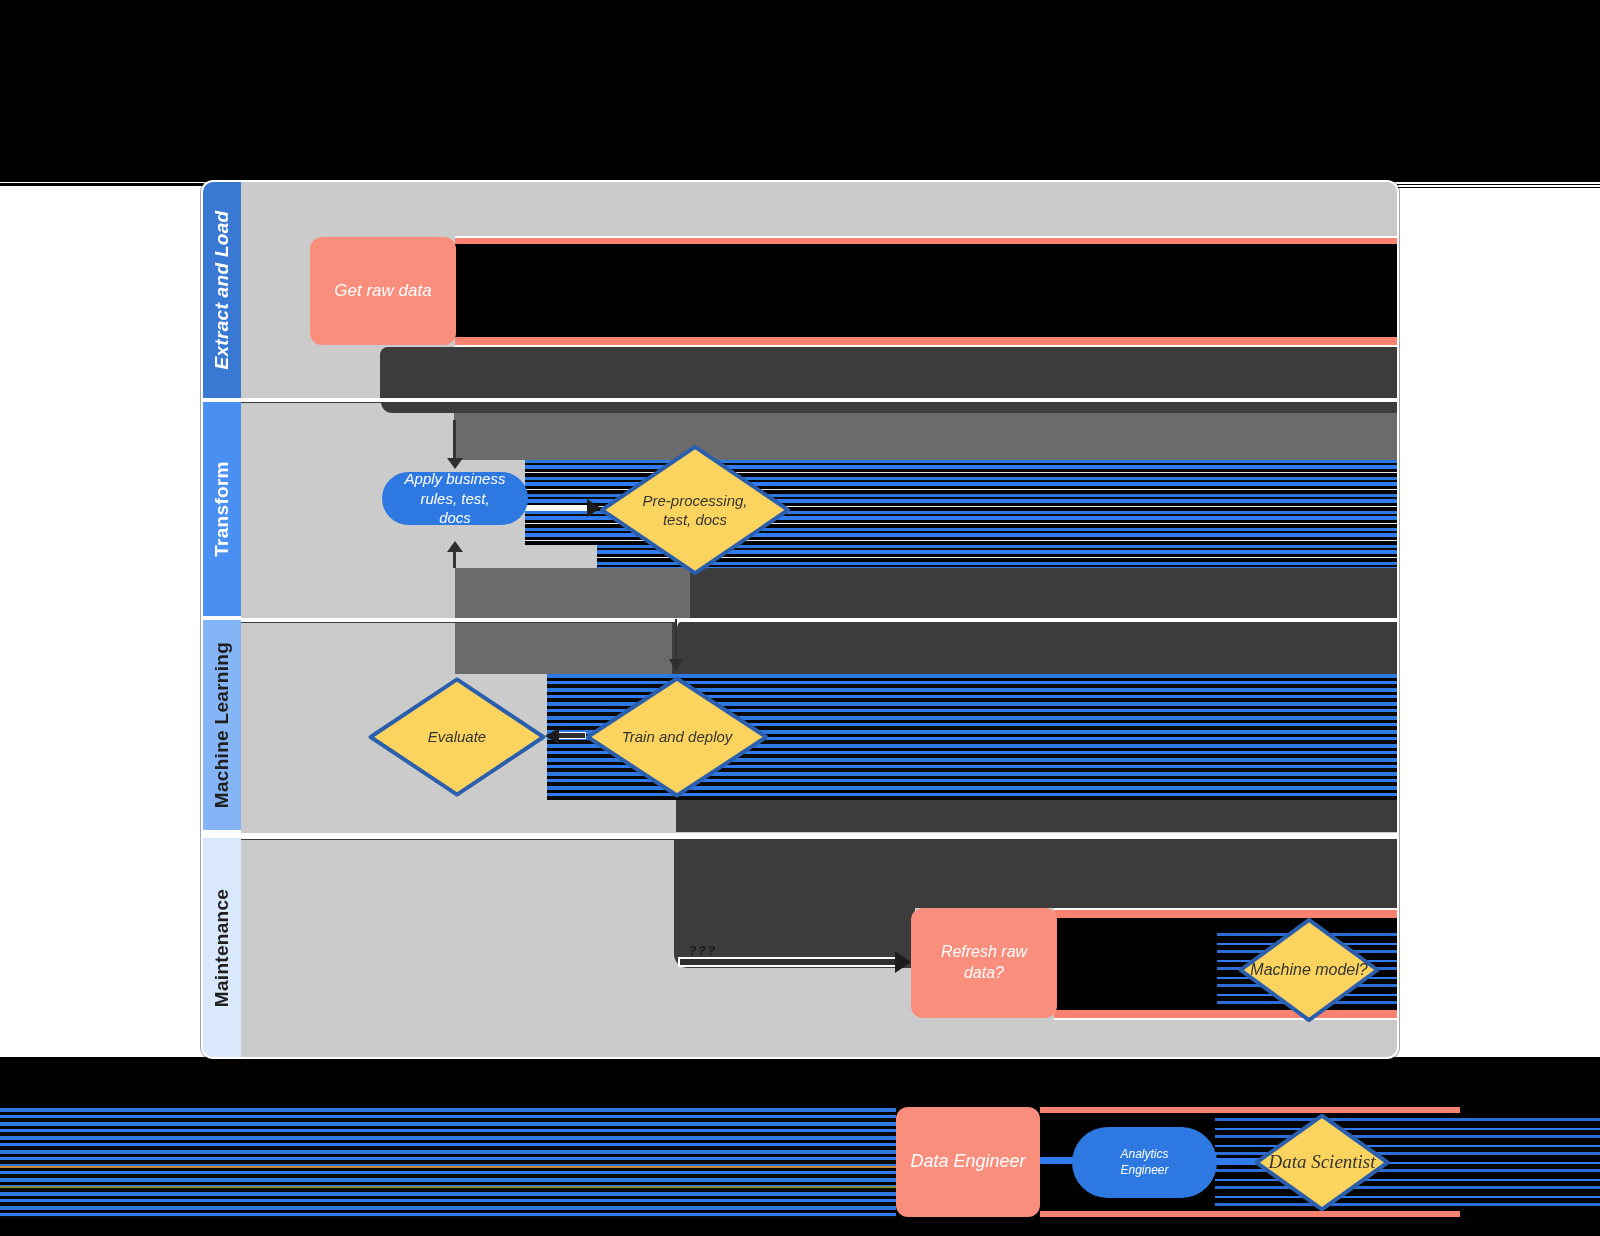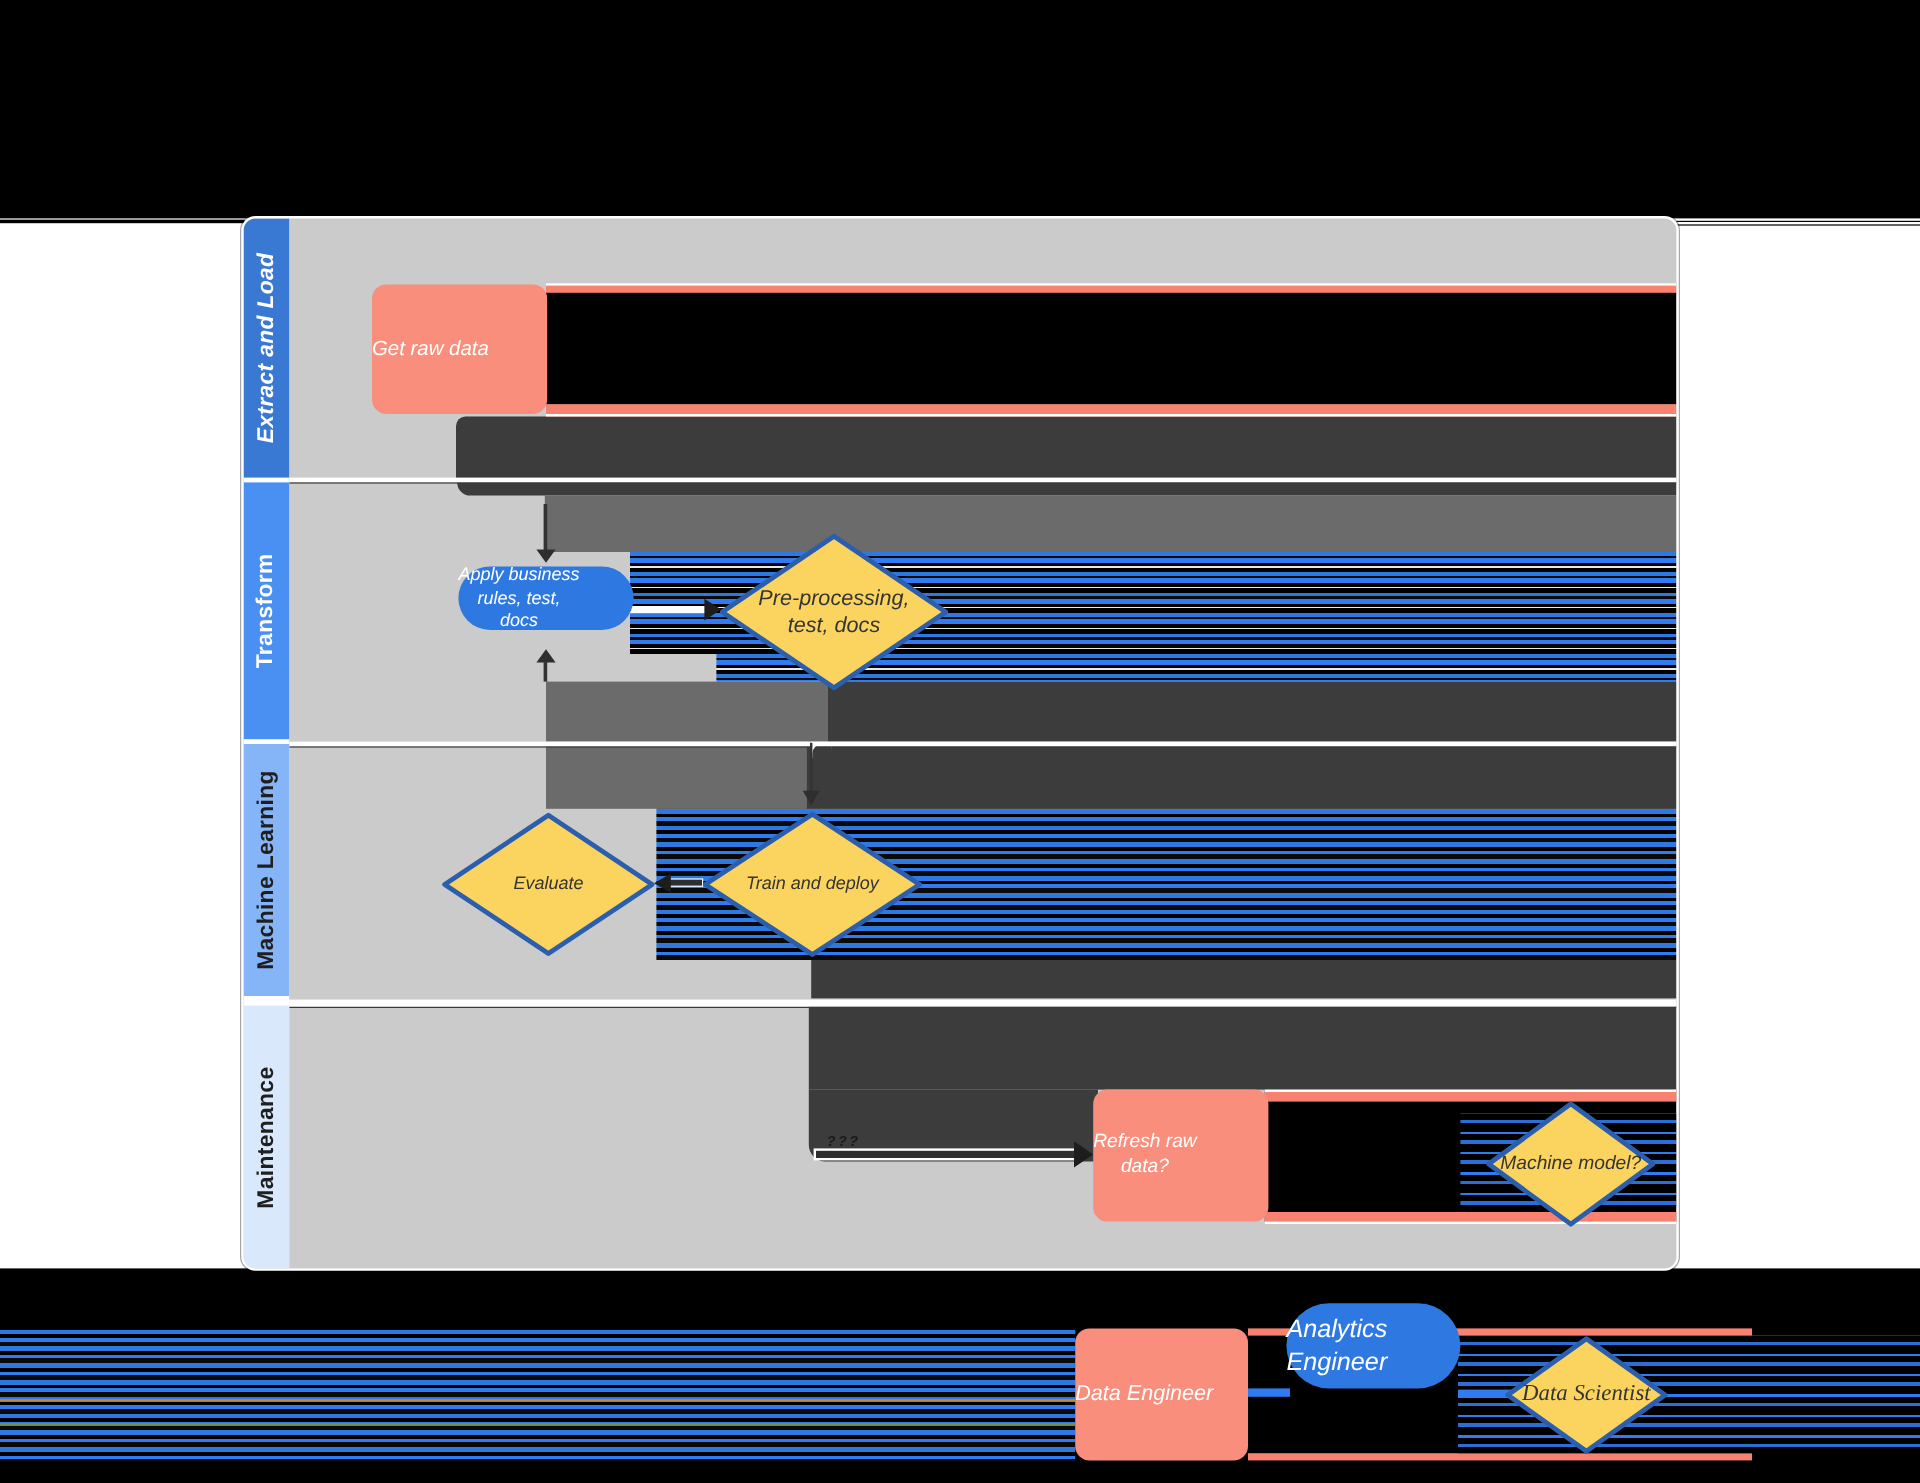--- a/index.html
+++ b/index.html
@@ -31,21 +31,21 @@
   .salmon{background:var(--c-salmon);}
   .stripesA{background:repeating-linear-gradient(to bottom,
       var(--c-blue) 0 3px,#0a0a0a 3px 5px,var(--c-stripe-blue) 5px 9px,
       #000 9px 12px,#e9e9e9 12px 13px,#000 13px 17px);}
   .stripesB{background:repeating-linear-gradient(to bottom,
       var(--c-blue) 0 4px,#000 4px 7px,var(--c-stripe-blue) 7px 10px,#0a0a0a 10px 14px);}
   .stripesC{background:repeating-linear-gradient(to bottom,
       #000 0 5px,#2b6fd6 5px 8px,#000 8px 15px,var(--c-stripe-blue) 15px 17px);}
 
   
-  .node{position:absolute;display:flex;align-items:center;
+  .node{position:absolute;display:flex;align-items:center;justify-content:center;
         text-align:center;font-style:italic;}
   .node .nlabel{white-space:pre-line;line-height:1.3;}
   .proc{background:var(--c-pink);border-radius:12px;color:#fff;}
   .pill{background:var(--c-blue);border-radius:38px;color:#fff;}
   .diamond{position:absolute;}
   .diamond svg{position:absolute;left:0;top:0;width:100%;height:100%;display:block;}
   .diamond .dlabel{position:absolute;inset:0;display:flex;align-items:center;justify-content:center;
         text-align:center;font-style:italic;color:#343434;white-space:pre-line;line-height:1.3;}
 
   
@@ -118,21 +118,21 @@
     <div class="node proc" style="left:107px;top:55px;width:146px;height:108px;font-size:17px;">
       <div class="nlabel">Get raw data</div>
     </div>
 
     <div class="node pill" style="left:179px;top:290px;width:146px;height:53px;border-radius:36px;font-size:15px;">
       <div class="nlabel">Apply business
 rules, test,
 docs</div>
     </div>
 
-    <div class="diamond" style="left:394px;top:260px;width:196px;height:136px;font-size:18px;">
+    <div class="diamond" style="left:394px;top:260px;width:196px;height:136px;font-size:15px;">
       <svg viewBox="0 0 100 70" preserveAspectRatio="none">
         <polygon points="50,2.5 97.5,35 50,67.5 2.5,35" style="fill:var(--c-yellow);stroke:var(--c-diamond-border);" stroke-width="4" stroke-linejoin="round" vector-effect="non-scaling-stroke"></polygon>
       </svg>
       <div class="dlabel">Pre-processing,
 test, docs</div>
     </div>
 
     <div class="diamond" style="left:163px;top:493px;width:182px;height:124px;font-size:15px;">
       <svg viewBox="0 0 100 70" preserveAspectRatio="none">
         <polygon points="50,2.5 97.5,35 50,67.5 2.5,35" style="fill:var(--c-yellow);stroke:var(--c-diamond-border);" stroke-width="4" stroke-linejoin="round" vector-effect="non-scaling-stroke"></polygon>
@@ -187,21 +187,21 @@
   <div class="abs salmon" style="left:1040px;top:1107px;width:420px;height:6px;"></div>
   <div class="abs salmon" style="left:1040px;top:1211px;width:420px;height:6px;"></div>
   <div class="abs stripesC" style="left:1215px;top:1113px;width:385px;height:98px;"></div>
   <div class="abs" style="left:1040px;top:1157px;width:35px;height:7px;background:var(--c-stripe-blue);"></div>
   <div class="abs" style="left:1215px;top:1158px;width:45px;height:7px;background:var(--c-stripe-blue);"></div>
 
   <div class="node proc" style="left:896px;top:1107px;width:144px;height:110px;font-size:18px;">
     <div class="nlabel">Data Engineer</div>
   </div>
 
-  <div class="node pill" style="left:1072px;top:1086px;width:145px;height:71px;border-radius:36px;font-size:21px;">
+  <div class="node pill" style="left:1072px;top:1127px;width:145px;height:71px;border-radius:36px;font-size:12px;">
     <div class="nlabel">Analytics
 Engineer</div>
   </div>
 
   <div class="diamond" style="left:1253px;top:1112px;width:138px;height:101px;font-size:19px;font-family:Liberation Serif, serif;">
     <svg viewBox="0 0 100 70" preserveAspectRatio="none">
       <polygon points="50,2.5 97.5,35 50,67.5 2.5,35" style="fill:var(--c-yellow);stroke:var(--c-diamond-border);" stroke-width="4" stroke-linejoin="round" vector-effect="non-scaling-stroke"></polygon>
     </svg>
     <div class="dlabel">Data Scientist</div>
   </div>

